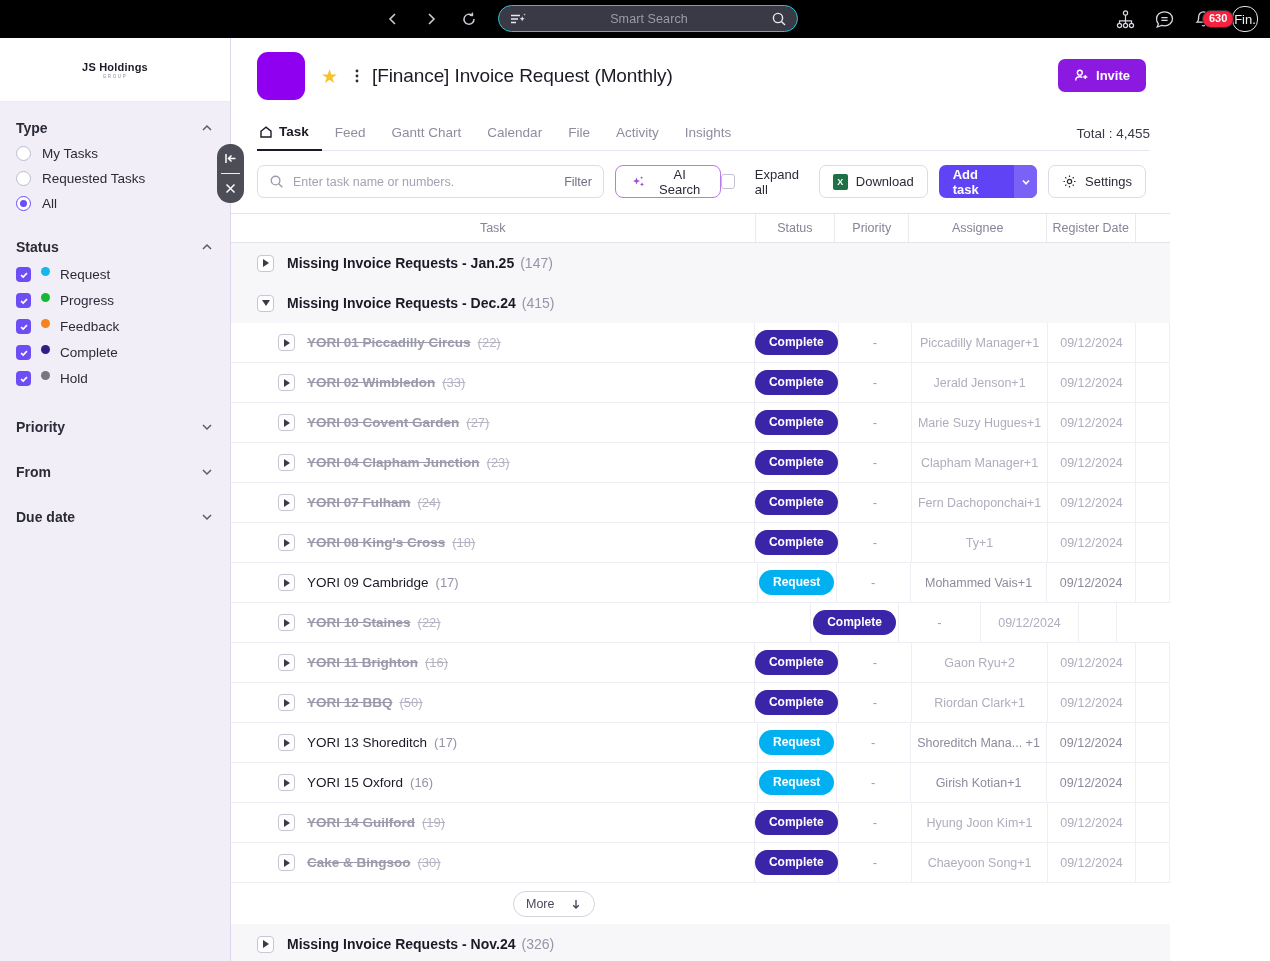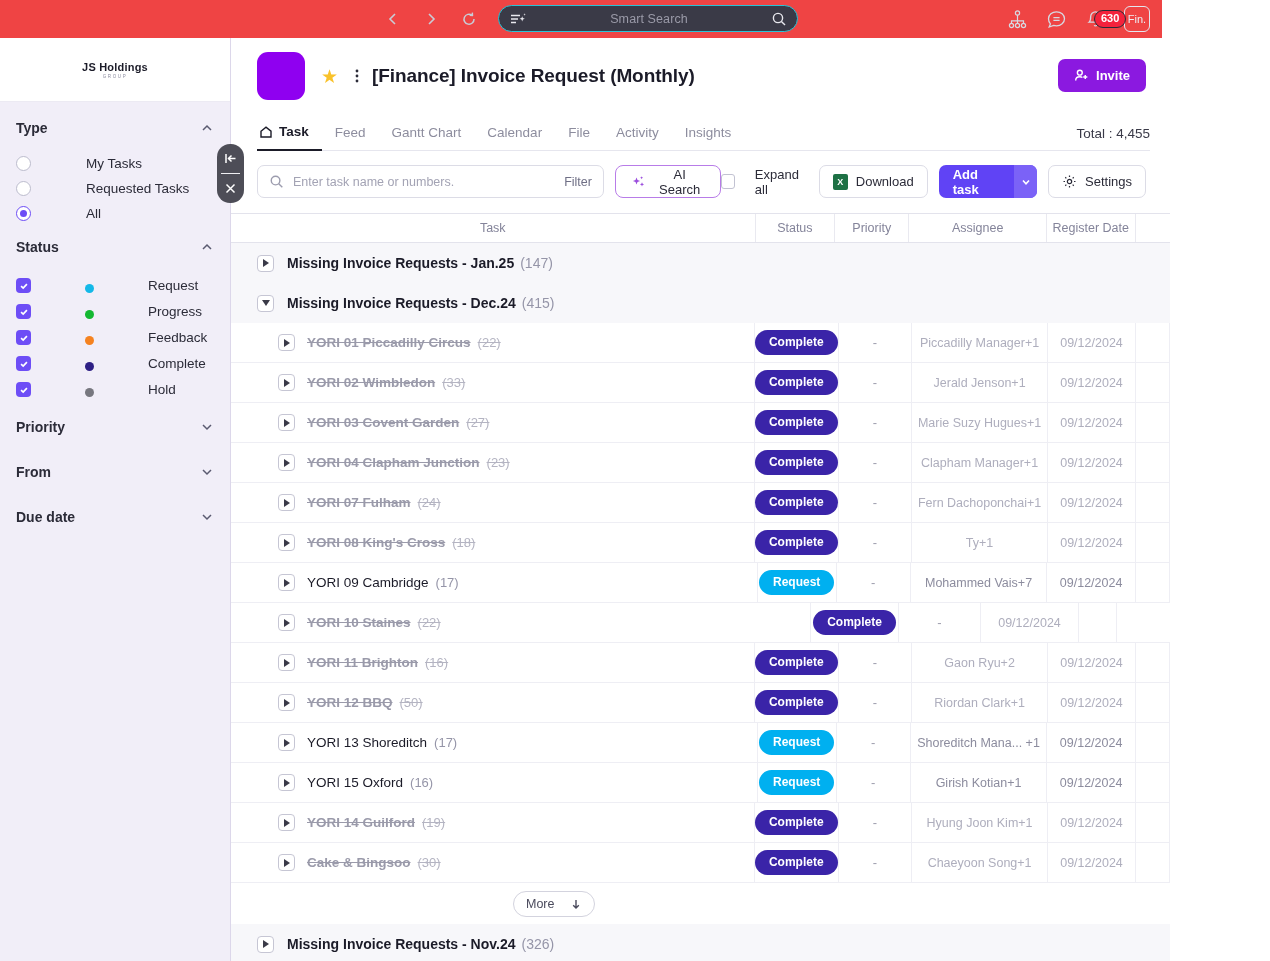--- a/index.html
+++ b/index.html
@@ -5,22 +5,22 @@
   * { box-sizing: border-box; margin: 0; padding: 0; }
   html, body {
     width: 1270px; height: 961px;
     font-family: "Liberation Sans", sans-serif;
     background: #ffffff;
     overflow: hidden;
   }
 
   
   .topbar {
-    height: 38px; width: 1162px;
-    background: #ef4444;
+    height: 38px; width: 1270px;
+    background: #000000;
     display: flex; align-items: center;
     position: relative;
   }
   .nav-controls {
     display: flex; align-items: center; gap: 20px;
     position: absolute; left: 384px;
   }
   .nav-ico {
     color: #c9ccd6; width: 18px; height: 18px;
     display: flex; align-items: center; justify-content: center;
@@ -55,22 +55,22 @@
     position: absolute; left: 9px; top: 1px;
     background: #f4223c; color: #fff;
     font-size: 11px; font-weight: bold;
     border-radius: 9px; padding: 1px 6px 2px;
     line-height: 13px;
     border: 1.5px solid #2b2b38;
   }
   .avatar-btn {
     width: 26px; height: 26px;
     border: 1.5px solid #e4e6ee;
-    border-radius: 6px;
-    color: #ededf2; font-size: 11px;
+    border-radius: 12px;
+    color: #ededf2; font-size: 13px;
     display: flex; align-items: center; justify-content: center;
     cursor: pointer;
   }
 
   
   .body-wrap { display: flex; width: 1170px; height: 923px; }
 
   
   .sidebar {
     width: 231px; height: 923px;
@@ -89,22 +89,22 @@
 
   .filter-sec { padding: 0 16px; }
   .sec-head {
     display: flex; align-items: center; justify-content: space-between;
     padding: 18px 0 10px 0; cursor: pointer;
   }
   .sec-title { font-size: 14px; font-weight: bold; color: #2b2b38; }
   .chev { color: #5a5a70; width: 14px; height: 14px; display:flex; }
 
   .radio-row, .check-row {
-    display: flex; align-items: flex-end;
-    height: 25px; cursor: pointer; gap: 44px;
+    display: flex; align-items: flex-start;
+    height: 25px; cursor: pointer;
   }
   .radio-out {
     width: 15px; height: 15px; border-radius: 50%;
     border: 1.5px solid #bcbccd; background: #fff;
     flex: 0 0 auto; margin-right: 11px;
     display: flex; align-items: center; justify-content: center;
   }
   .radio-out.on { border-color: #6d4df6; }
   .radio-dot { width: 7px; height: 7px; border-radius: 50%; background: #6d4df6; }
   .radio-label, .check-label { font-size: 13.5px; color: #2b2b38; }
@@ -137,21 +137,21 @@
   .main { flex: 1; height: 923px; background:#fff; position: relative; overflow: hidden; }
 
   .proj-head { padding: 14px 20px 0 26px; display: flex; align-items: flex-start; }
   .proj-icon {
     width: 48px; height: 48px; border-radius: 11px;
     background: #8f00f0; flex: 0 0 auto;
   }
   .proj-mid { display: flex; align-items: center; height: 48px; margin-left: 16px; }
   .star-ico { color: #f9c22b; font-size: 19px; cursor: pointer; line-height: 1; }
   .kebab { margin: 0 8px 0 12px; color: #2b2b38; cursor: pointer; display:flex; }
-  .proj-title { font-size: 19px; font-weight: bold; color: #1b1b28; letter-spacing: -.1px; }
+  .proj-title { font-size: 19px; font-weight: normal; color: #1b1b28; letter-spacing: -.1px; }
   .invite-btn {
     margin-left: auto; margin-right: 4px; margin-top: 7px;
     background: #8b19e0; color: #fff;
     border: none; border-radius: 7px;
     height: 33px; padding: 0 16px;
     font-size: 13px; font-weight: bold;
     display: flex; align-items: center; gap: 7px;
     font-family: "Liberation Sans", sans-serif; cursor: pointer;
   }
 
@@ -772,21 +772,21 @@
               <span class="task-name">YORI 09 Cambridge</span>
               <span class="task-cnt">(17)</span>
             </div>
             <div class="td c-status">
               <span class="badge" style="background: rgb(0, 176, 240);">Request</span>
             </div>
             <div class="td c-prio">
               <span class="prio-dash">-</span>
             </div>
             <div class="td c-assg">
-              <span class="assg">Mohammed Vais+7</span>
+              <span class="assg">Mohammed Vais+1</span>
             </div>
             <div class="td c-date">
               <span class="dt">09/12/2024</span>
             </div>
             <div class="td c-extra"></div>
           </div>
           <div class="trow done">
             <div class="td c-task">
               <span class="task-toggle">
                 <span class="tri tri-r"></span>

